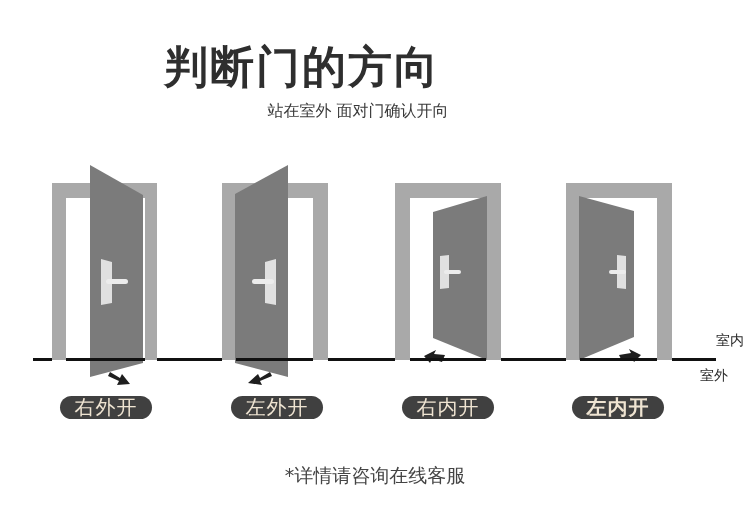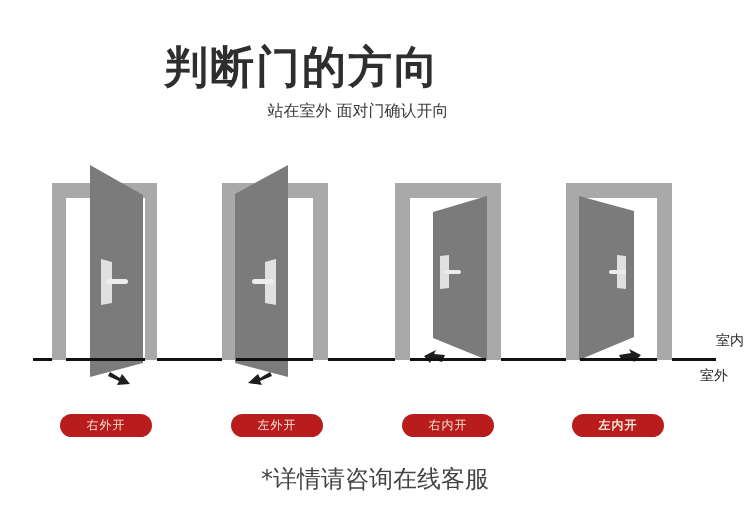--- a/index.html
+++ b/index.html
@@ -3,26 +3,26 @@
 <meta charset="utf-8">
 <style>
   html, body { margin: 0; padding: 0; background: #ffffff; }
   body { width: 750px; height: 524px; position: relative; overflow: hidden;
          font-family: "DejaVu Sans", "Liberation Sans", sans-serif; color: #2b2b2b; }
   .title { position: absolute; left: 0; width: 604px; top: 38px; text-align: center;
            font-size: 44px; font-weight: bold; letter-spacing: 2px; color: #2e2e2e; }
   .subtitle { position: absolute; left: 0; width: 716px; top: 101px; text-align: center;
               font-size: 16px; color: #3a3a3a; }
   svg.scene { position: absolute; left: 0; top: 0; }
-  .pill { position: absolute; top: 414px; height: 23px; width: 92px; border-radius: 12px;
-          background: #b91c1c; color: #efe4d2; font-size: 12px; line-height: 23px;
+  .pill { position: absolute; top: 396px; height: 23px; width: 92px; border-radius: 12px;
+          background: #404040; color: #efe4d2; font-size: 20px; line-height: 23px;
           text-align: center; letter-spacing: 1px; }
   .side-label { position: absolute; left: 700px; font-size: 14px; color: #2b2b2b; }
   .footnote { position: absolute; left: 0; width: 750px; top: 463px; text-align: center;
-              font-size: 24px; color: #444; }
+              font-size: 19px; color: #444; }
 </style>
 </head>
 <body>
 
 <div class="title">判断门的方向</div>
 <div class="subtitle">站在室外 面对门确认开向</div>
 
 <svg class="scene" width="750" height="524" viewBox="0 0 750 524">
 
   <g>

